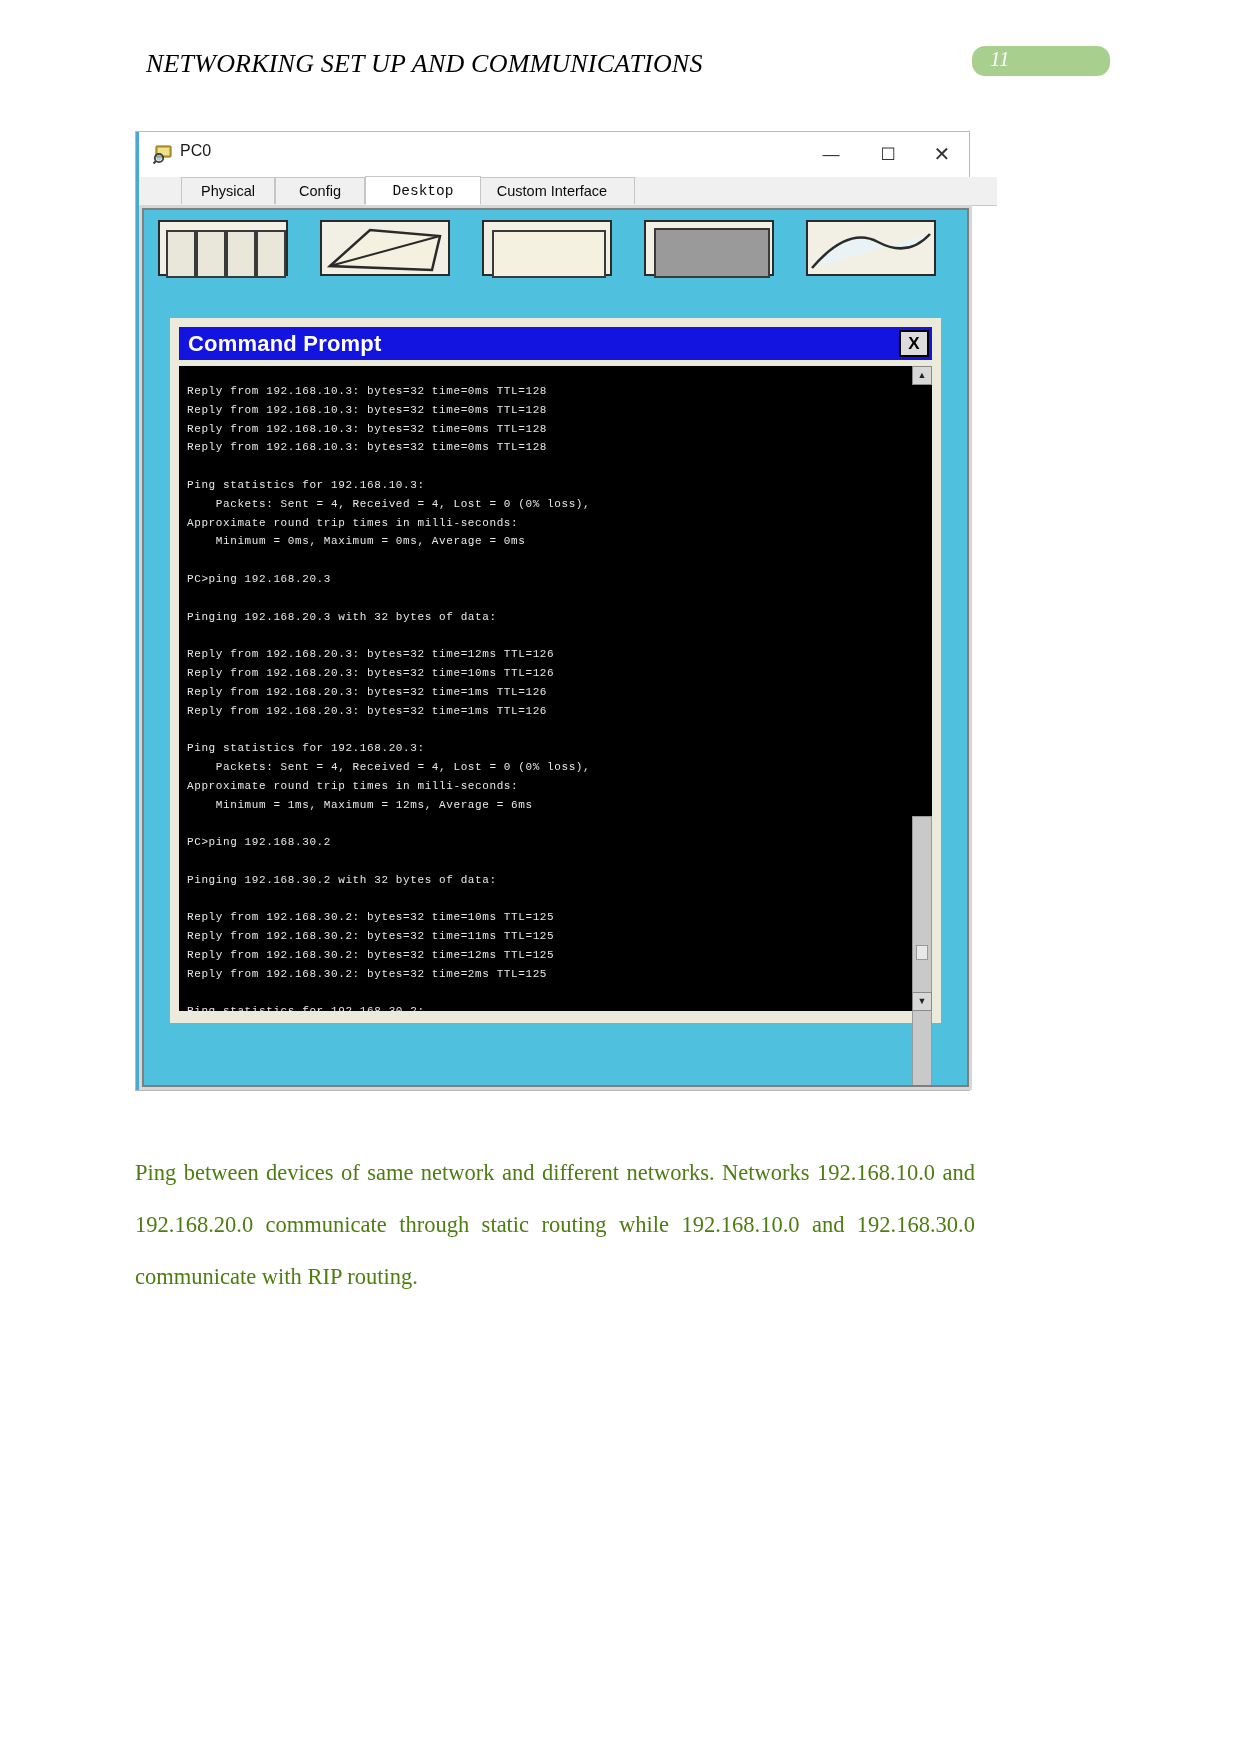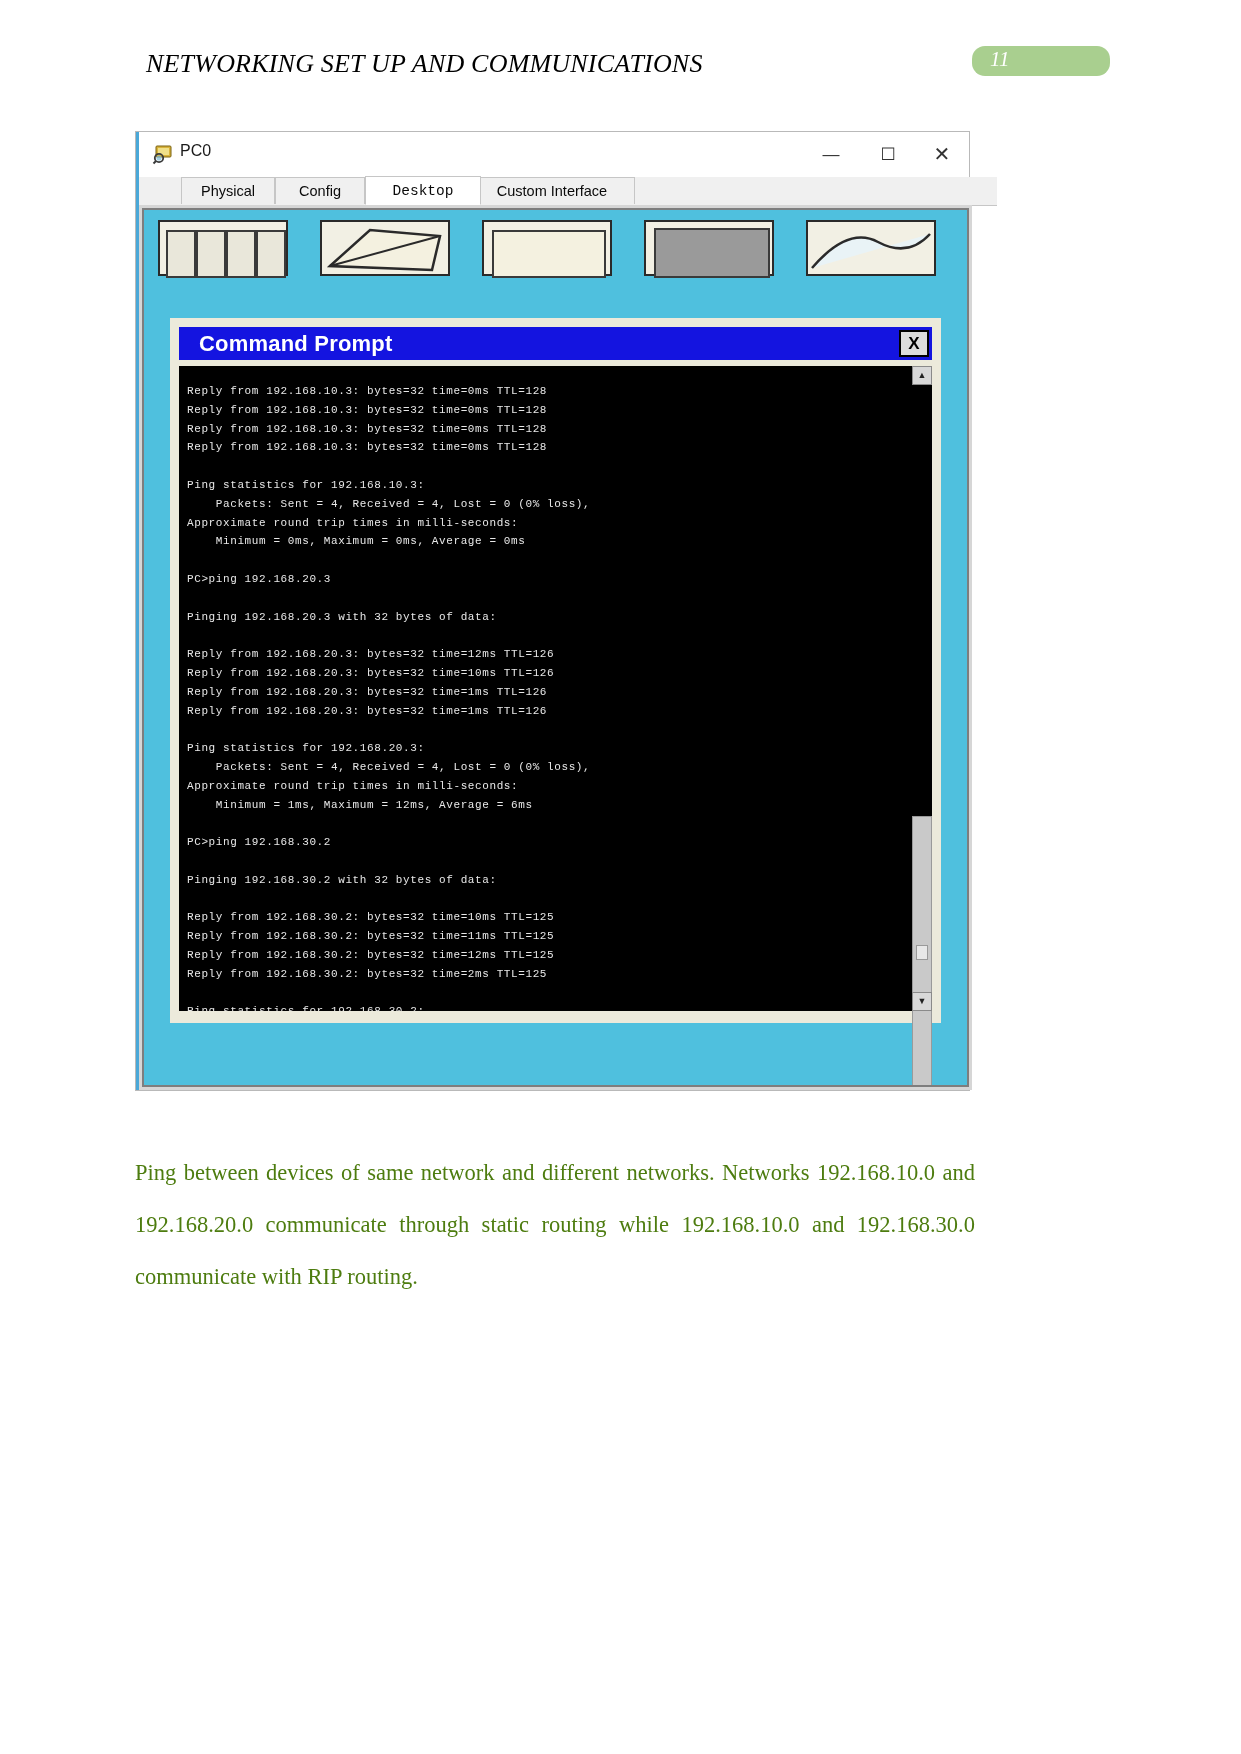--- a/index.html
+++ b/index.html
@@ -208,21 +208,20 @@
   }
   .cmd-title-text {
     position: absolute;
     left: 9px;
     top: 4px;
     font-family: "Liberation Sans", sans-serif;
     font-weight: bold;
     font-size: 22px;
     color: #ffffff;
     letter-spacing: 0.2px;
-    margin-left: 11px;
   }
   .cmd-close {
     position: absolute;
     right: 3px;
     top: 3px;
     width: 30px;
     height: 27px;
     background: #dcdcdc;
     border: 2px solid #000000;
     box-sizing: border-box;

